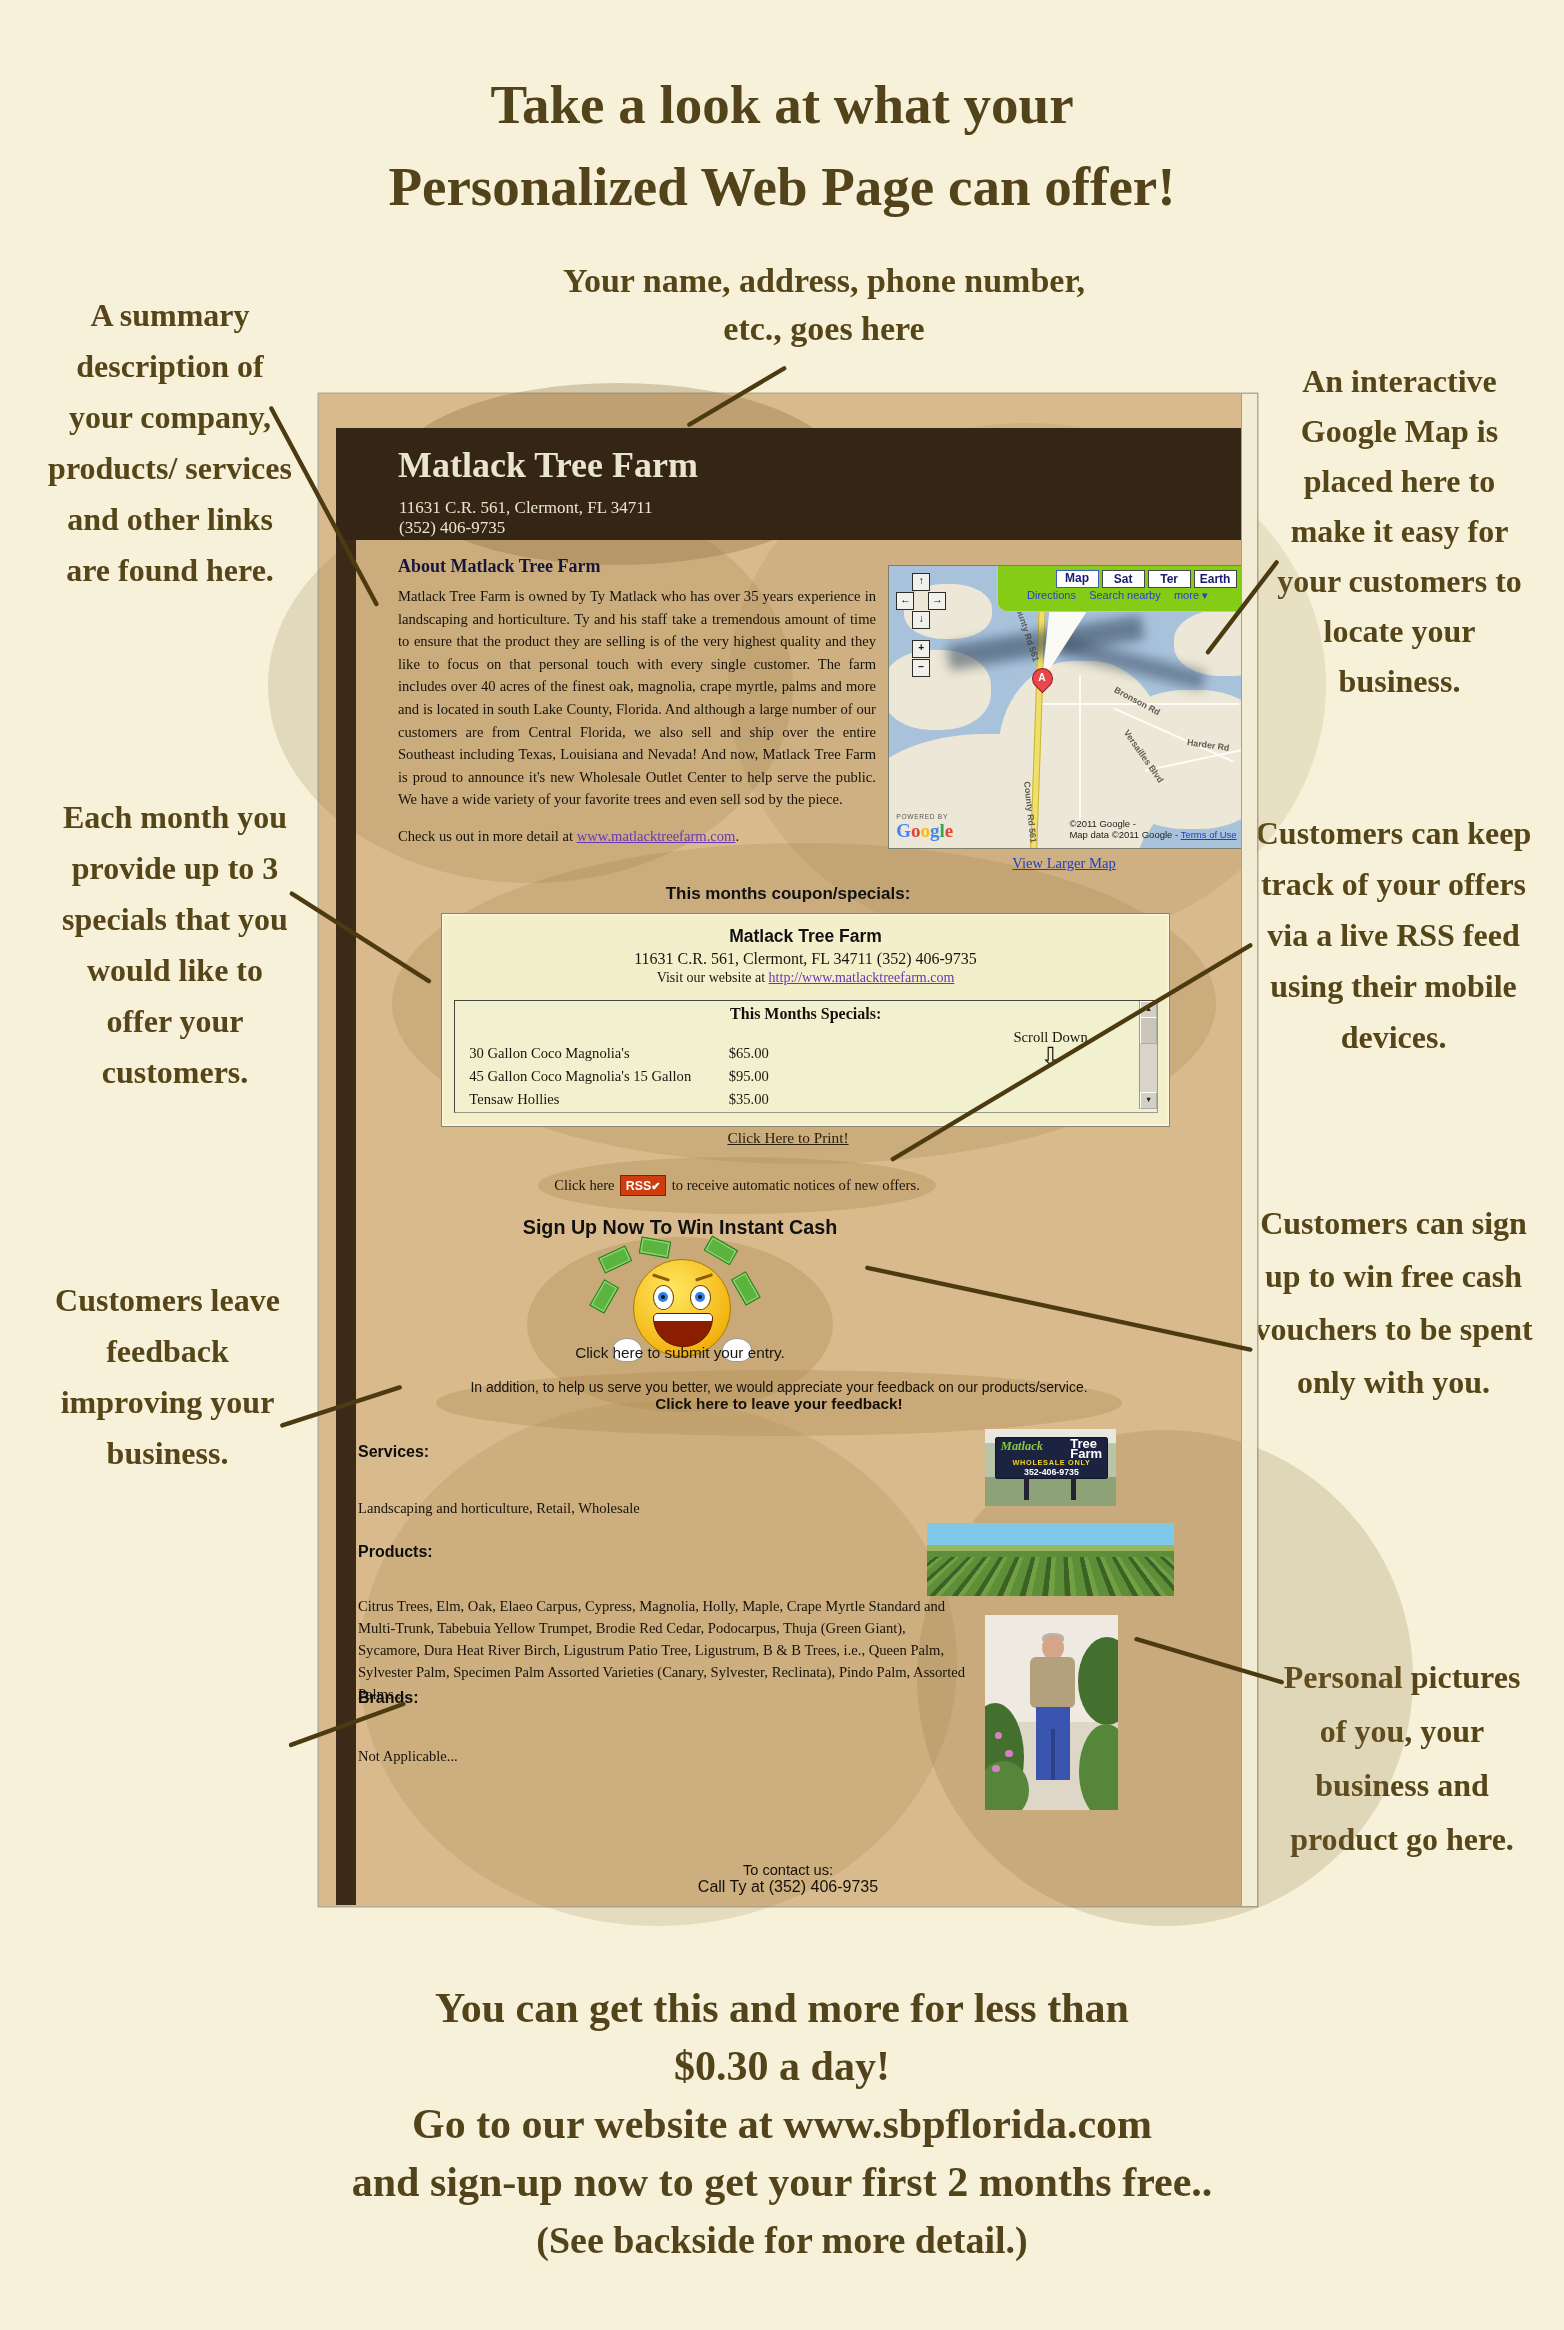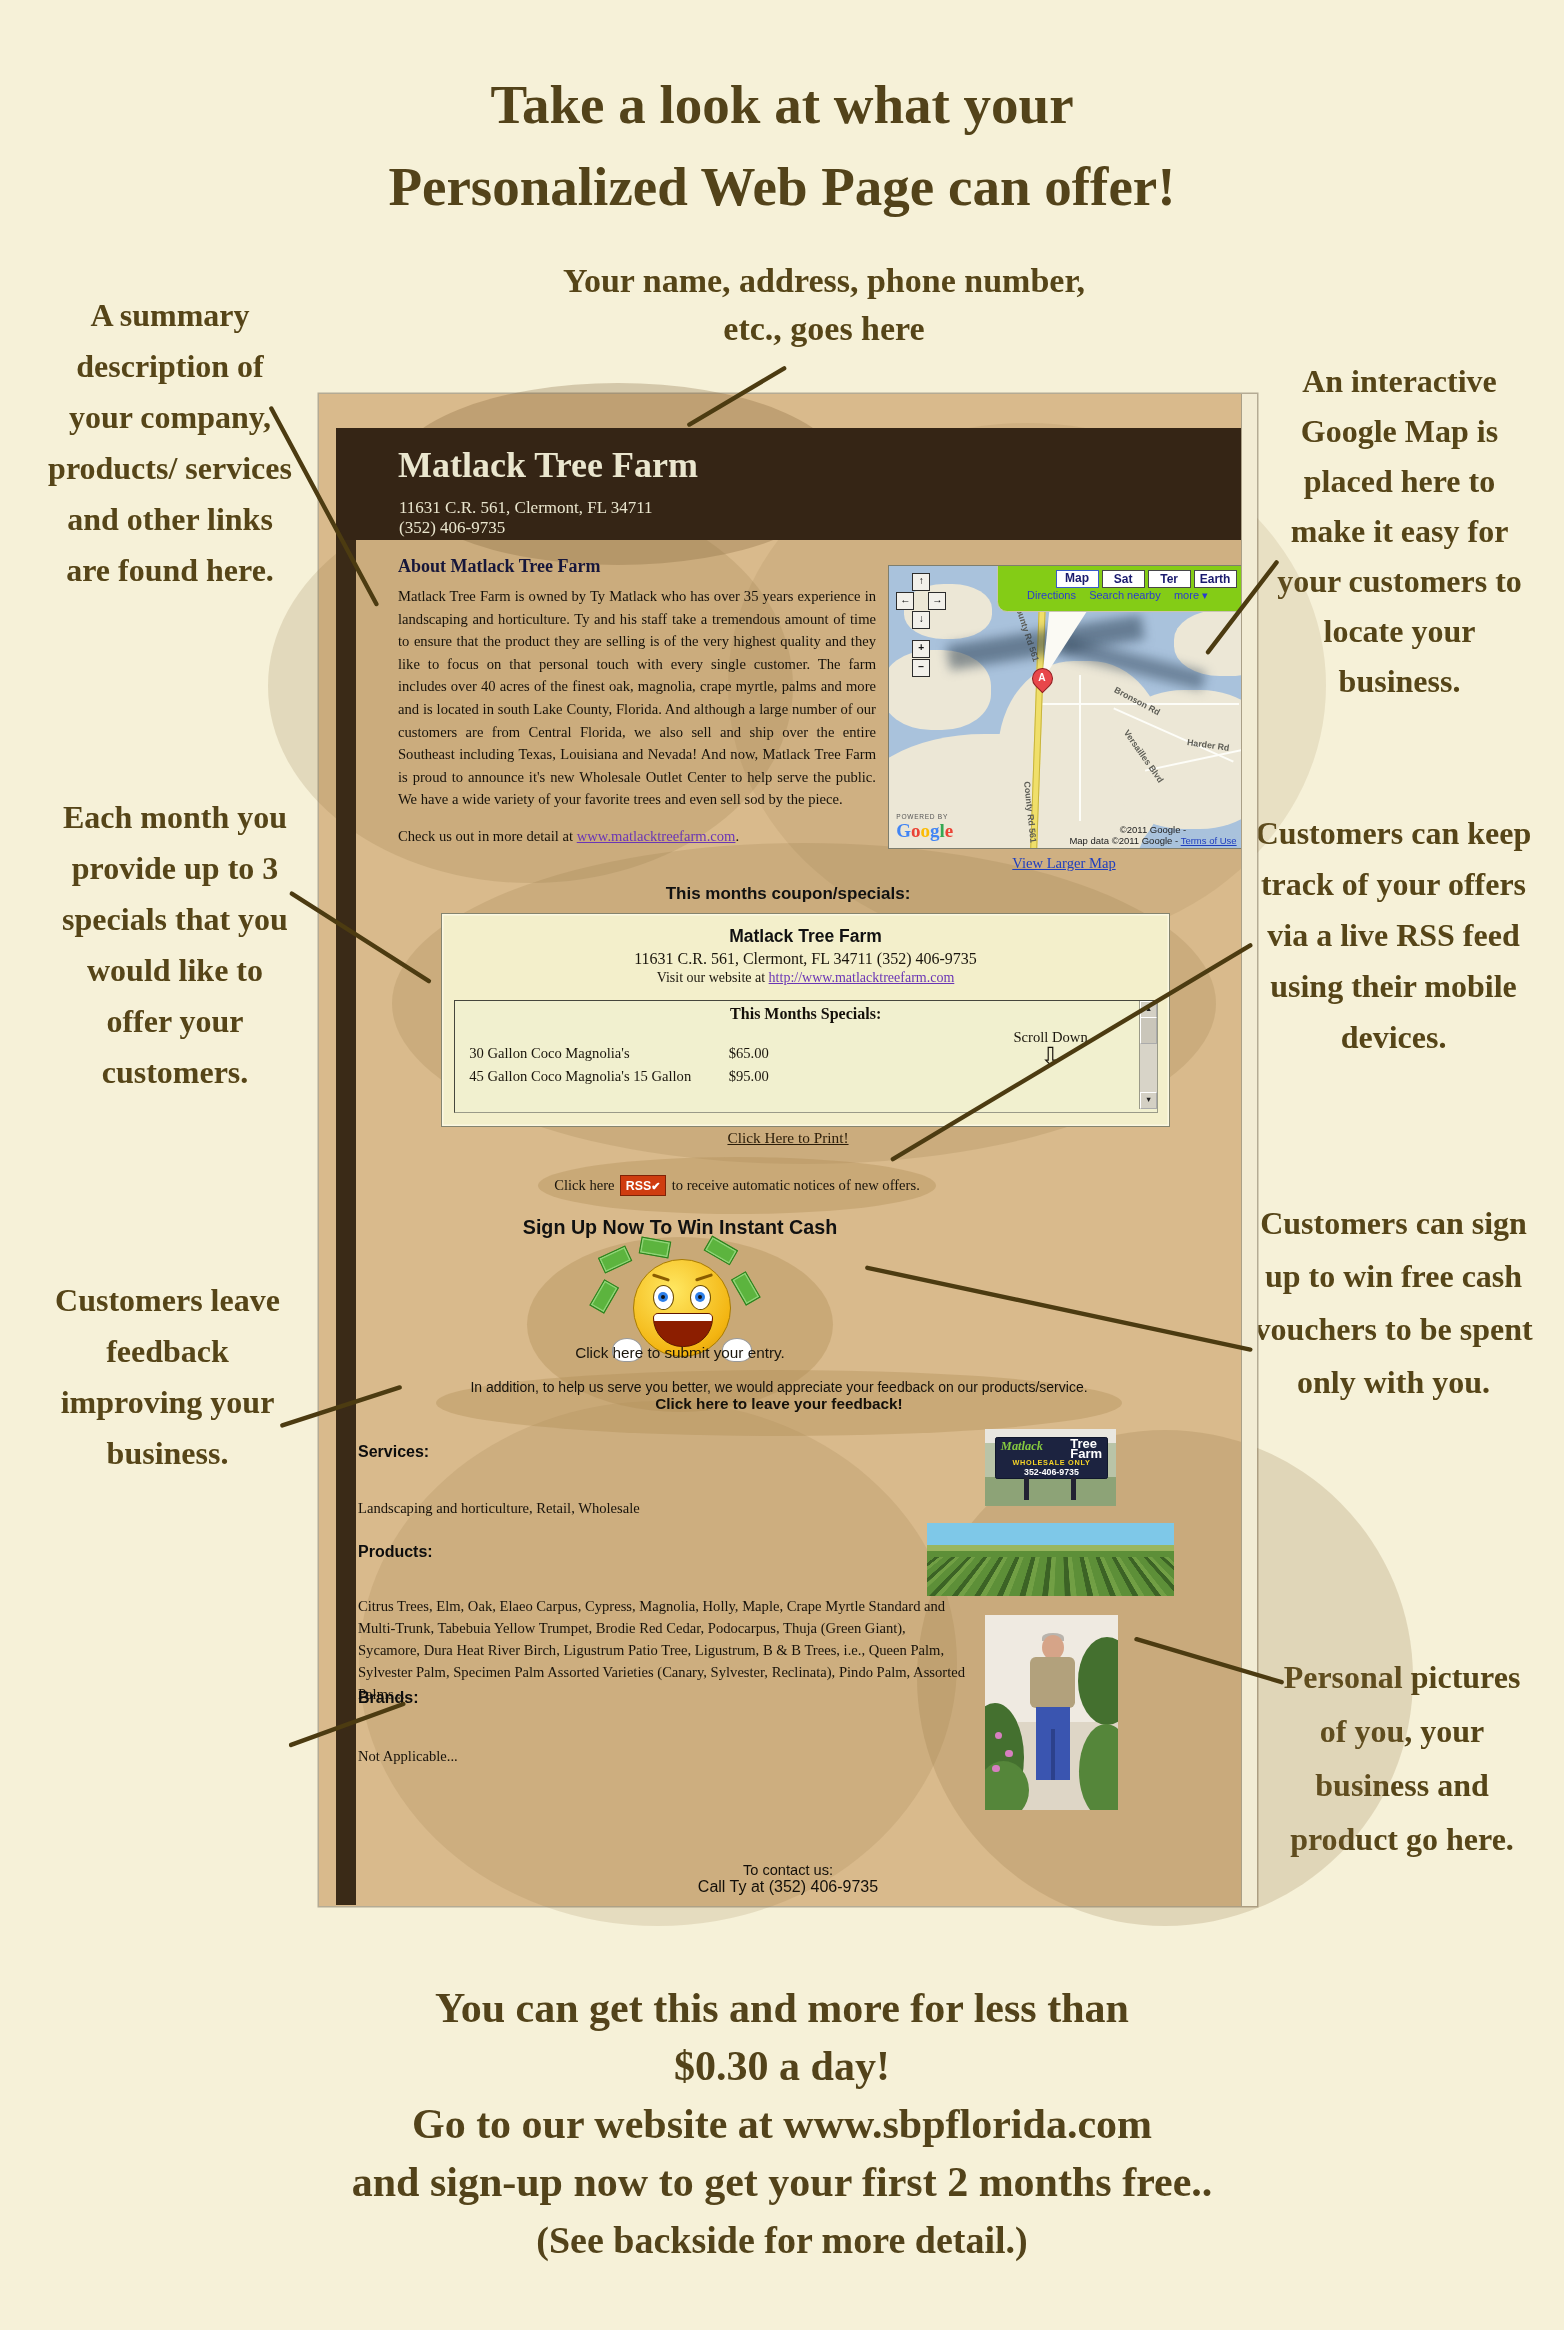--- a/index.html
+++ b/index.html
@@ -69,21 +69,21 @@
   .pbx{position:absolute;width:16px;height:16px;background:#f2f0ea;border:1.5px solid #2c2c2c;
        font-size:10.2px;font-weight:bold;text-align:center;line-height:14.6px;color:#111;}
   #marker{position:absolute;left:143px;top:102px;width:19px;height:19px;background:#e8474b;
           border:0.7px solid #8e1d20;border-radius:50% 50% 50% 0;transform:rotate(-45deg);z-index:4;}
   #marker span{display:block;transform:rotate(45deg);color:#fff;font-size:10.2px;font-weight:bold;
                text-align:center;line-height:17.5px;}
   #glogo{position:absolute;left:7.3px;bottom:5.8px;z-index:4;}
   #glogo .pw{font-size:6.6px;color:#555;letter-spacing:0.7px;}
   #glogo .g{font-size:19px;font-weight:bold;font-family:"Liberation Serif",serif;}
   .gB{color:#4285f4}.gR{color:#ea4335}.gY{color:#fbbc05}.gG{color:#34a853}
-  #mattr{position:absolute;right:4.4px;bottom:2px;text-align:center;font-size:9.5px;color:#222;z-index:4;}
+  #mattr{position:absolute;right:4.4px;bottom:8px;text-align:left;font-size:9.5px;color:#222;z-index:4;}
   #viewlg{position:absolute;left:569px;top:461px;width:352px;text-align:center;font-size:14.6px;z-index:2;}
   
   #cintro{position:absolute;left:0;top:490px;width:938px;text-align:center;font-size:17px;
           font-weight:bold;color:#111;z-index:2;font-family:"Liberation Sans",sans-serif;}
   #coupon{position:absolute;left:122px;top:519px;width:727px;height:212px;background:#f3efcb;
           border:0.7px solid #84846f;box-shadow:inset 0 0 0 1.5px #fbf8e2;z-index:2;text-align:center;}
   #coupon .cname{margin-top:11.7px;font-size:17.5px;font-weight:bold;font-family:"Liberation Sans",sans-serif;color:#111;}
   #coupon .caddr{margin-top:2.9px;font-size:16px;color:#1a150c;}
   #coupon .cvisit{margin-top:2.9px;font-size:14px;color:#1a150c;}
   #specials{position:absolute;left:11.7px;top:86px;width:702px;height:111px;background:#f1f0cf;
@@ -286,20 +286,24 @@
         <div class="st">This Months Specials:</div>
         <div style="margin-top:22px">
           <div class="srow">
             <span class="n">30 Gallon Coco Magnolia's</span>
             <span class="p">$65.00</span>
           </div>
           <div class="srow">
             <span class="n">45 Gallon Coco Magnolia's 15 Gallon</span>
             <span class="p">$95.00</span>
           </div>
+          <div class="srow">
+            <span class="n">Tensaw Hollies</span>
+            <span class="p">$35.00</span>
+          </div>
         </div>
         <div id="scroll-hint">
           <div>Scroll Down</div>
           <div class="arr">⇩</div>
         </div>
         <div id="sbar">
           <div class="sbtn" style="top:0">▲</div>
           <div id="sthumb"></div>
           <div class="sbtn" style="bottom:0">▼</div>
         </div>

